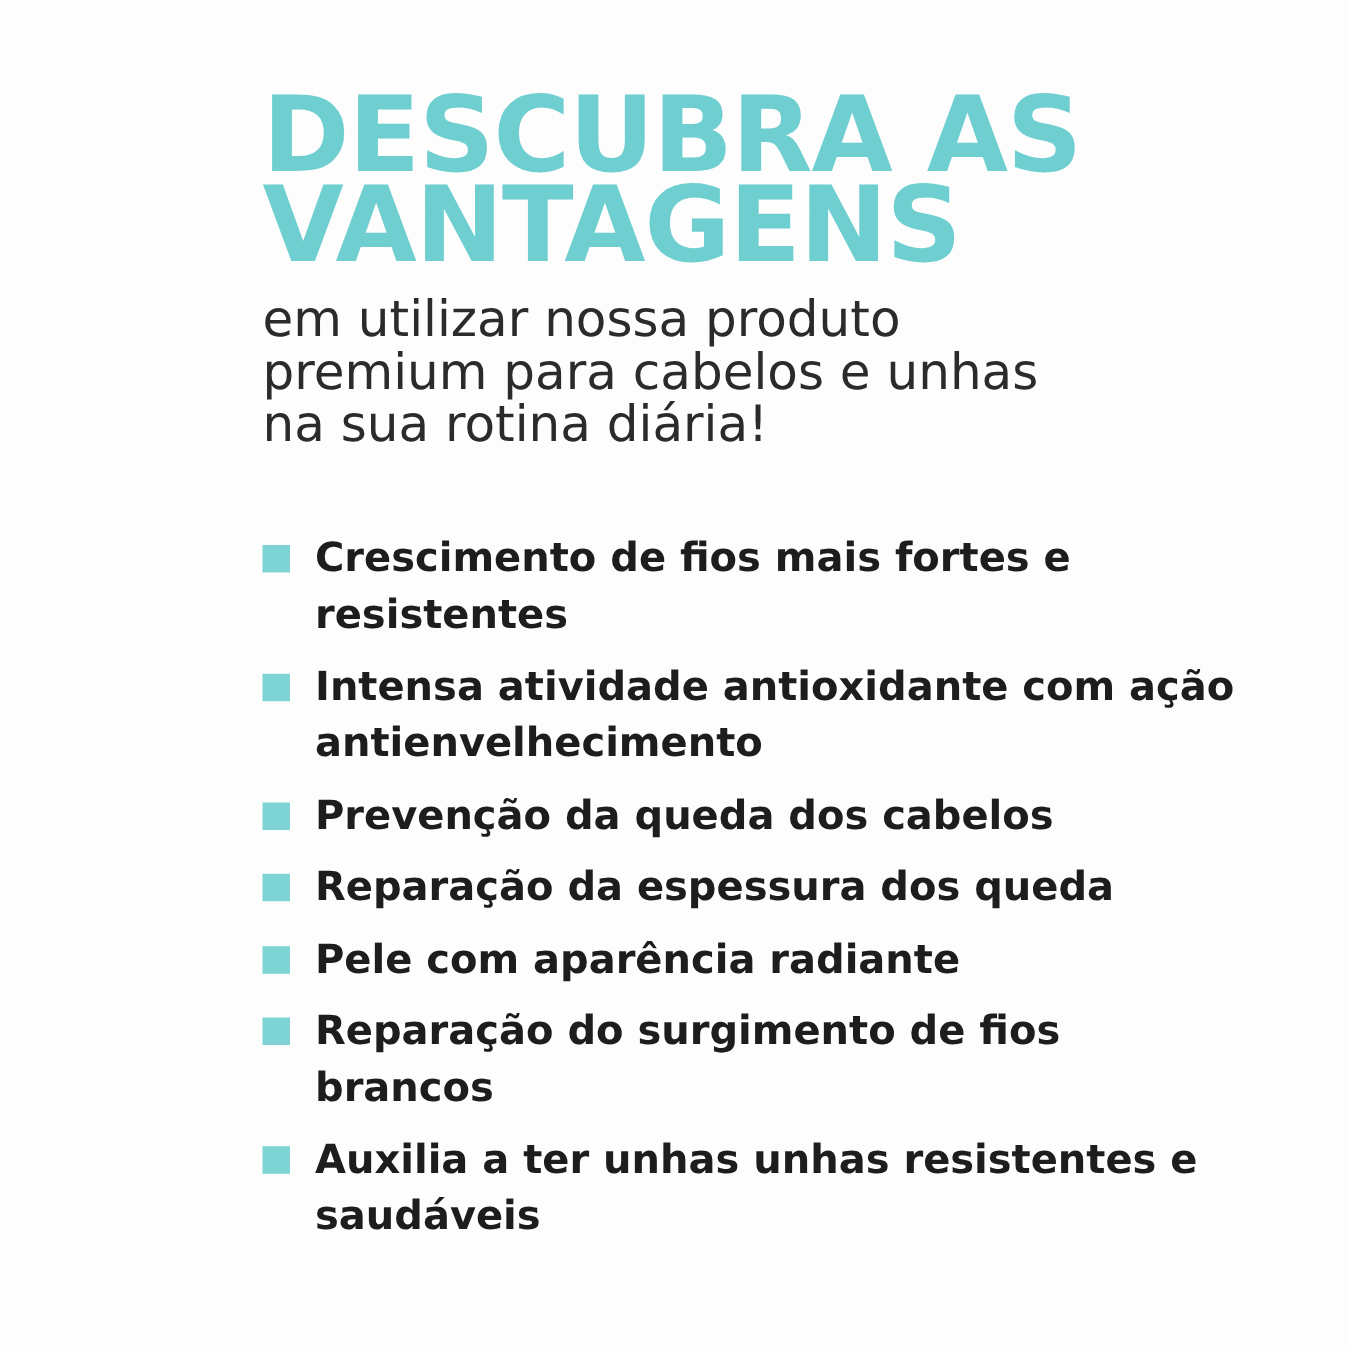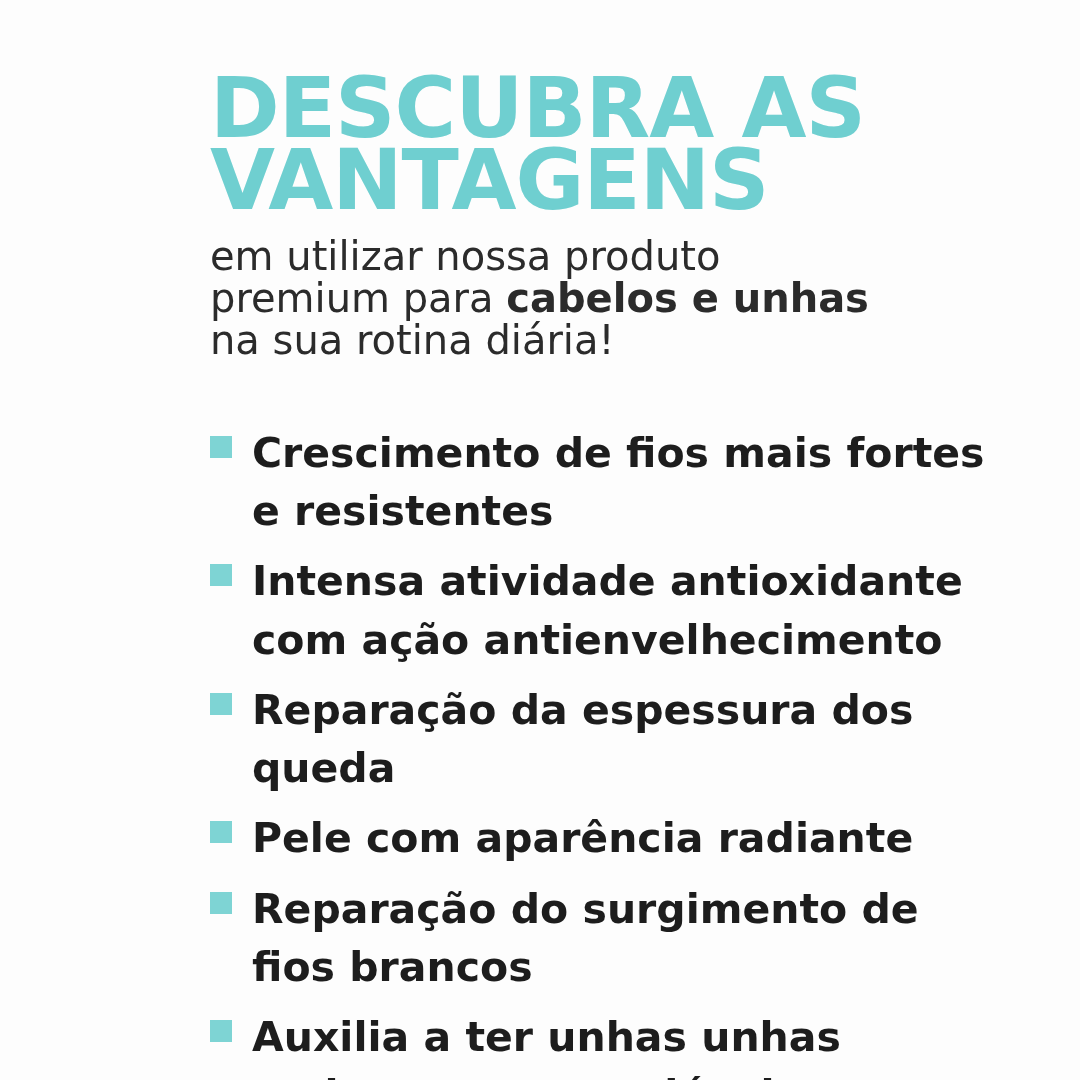--- a/index.html
+++ b/index.html
@@ -51,41 +51,41 @@
     font-weight: 400;
     font-size: 40px;
     line-height: 1.0;
   }
   .subhead .sline {
     display: block;
     white-space: nowrap;
     margin-bottom: 2px;
   }
   .subhead b {
-    font-weight: 700;
+    font-weight: 400;
   }
 
   
   .benefits {
     position: absolute;
     left: 206px;
     top: 424px;
     width: 790px;
     list-style: none;
     margin: 0;
     padding: 0;
   }
   .benefit {
     position: relative;
     padding-left: 46px;
     margin-bottom: 12px;
     color: #1d1d1d;
     font-family: "DejaVu Sans", sans-serif;
     font-weight: 700;
-    font-size: 41px;
+    font-size: 32px;
     line-height: 1.42;
   }
   .bullet {
     position: absolute;
     left: 4px;
     top: 12px;
     width: 22px;
     height: 22px;
     background: #7ed4d4;
     display: block;
@@ -114,20 +114,24 @@
     <li class="benefit">
       <span class="bullet"></span>
       <span class="benefit-text">Crescimento de fios mais fortes e resistentes</span>
     </li>
     <li class="benefit">
       <span class="bullet"></span>
       <span class="benefit-text">Intensa atividade antioxidante com ação antienvelhecimento</span>
     </li>
     <li class="benefit">
       <span class="bullet"></span>
+      <span class="benefit-text">Prevenção da queda dos cabelos</span>
+    </li>
+    <li class="benefit">
+      <span class="bullet"></span>
       <span class="benefit-text">Reparação da espessura dos queda</span>
     </li>
     <li class="benefit">
       <span class="bullet"></span>
       <span class="benefit-text">Pele com aparência radiante</span>
     </li>
     <li class="benefit">
       <span class="bullet"></span>
       <span class="benefit-text">Reparação do surgimento de fios brancos</span>
     </li>

